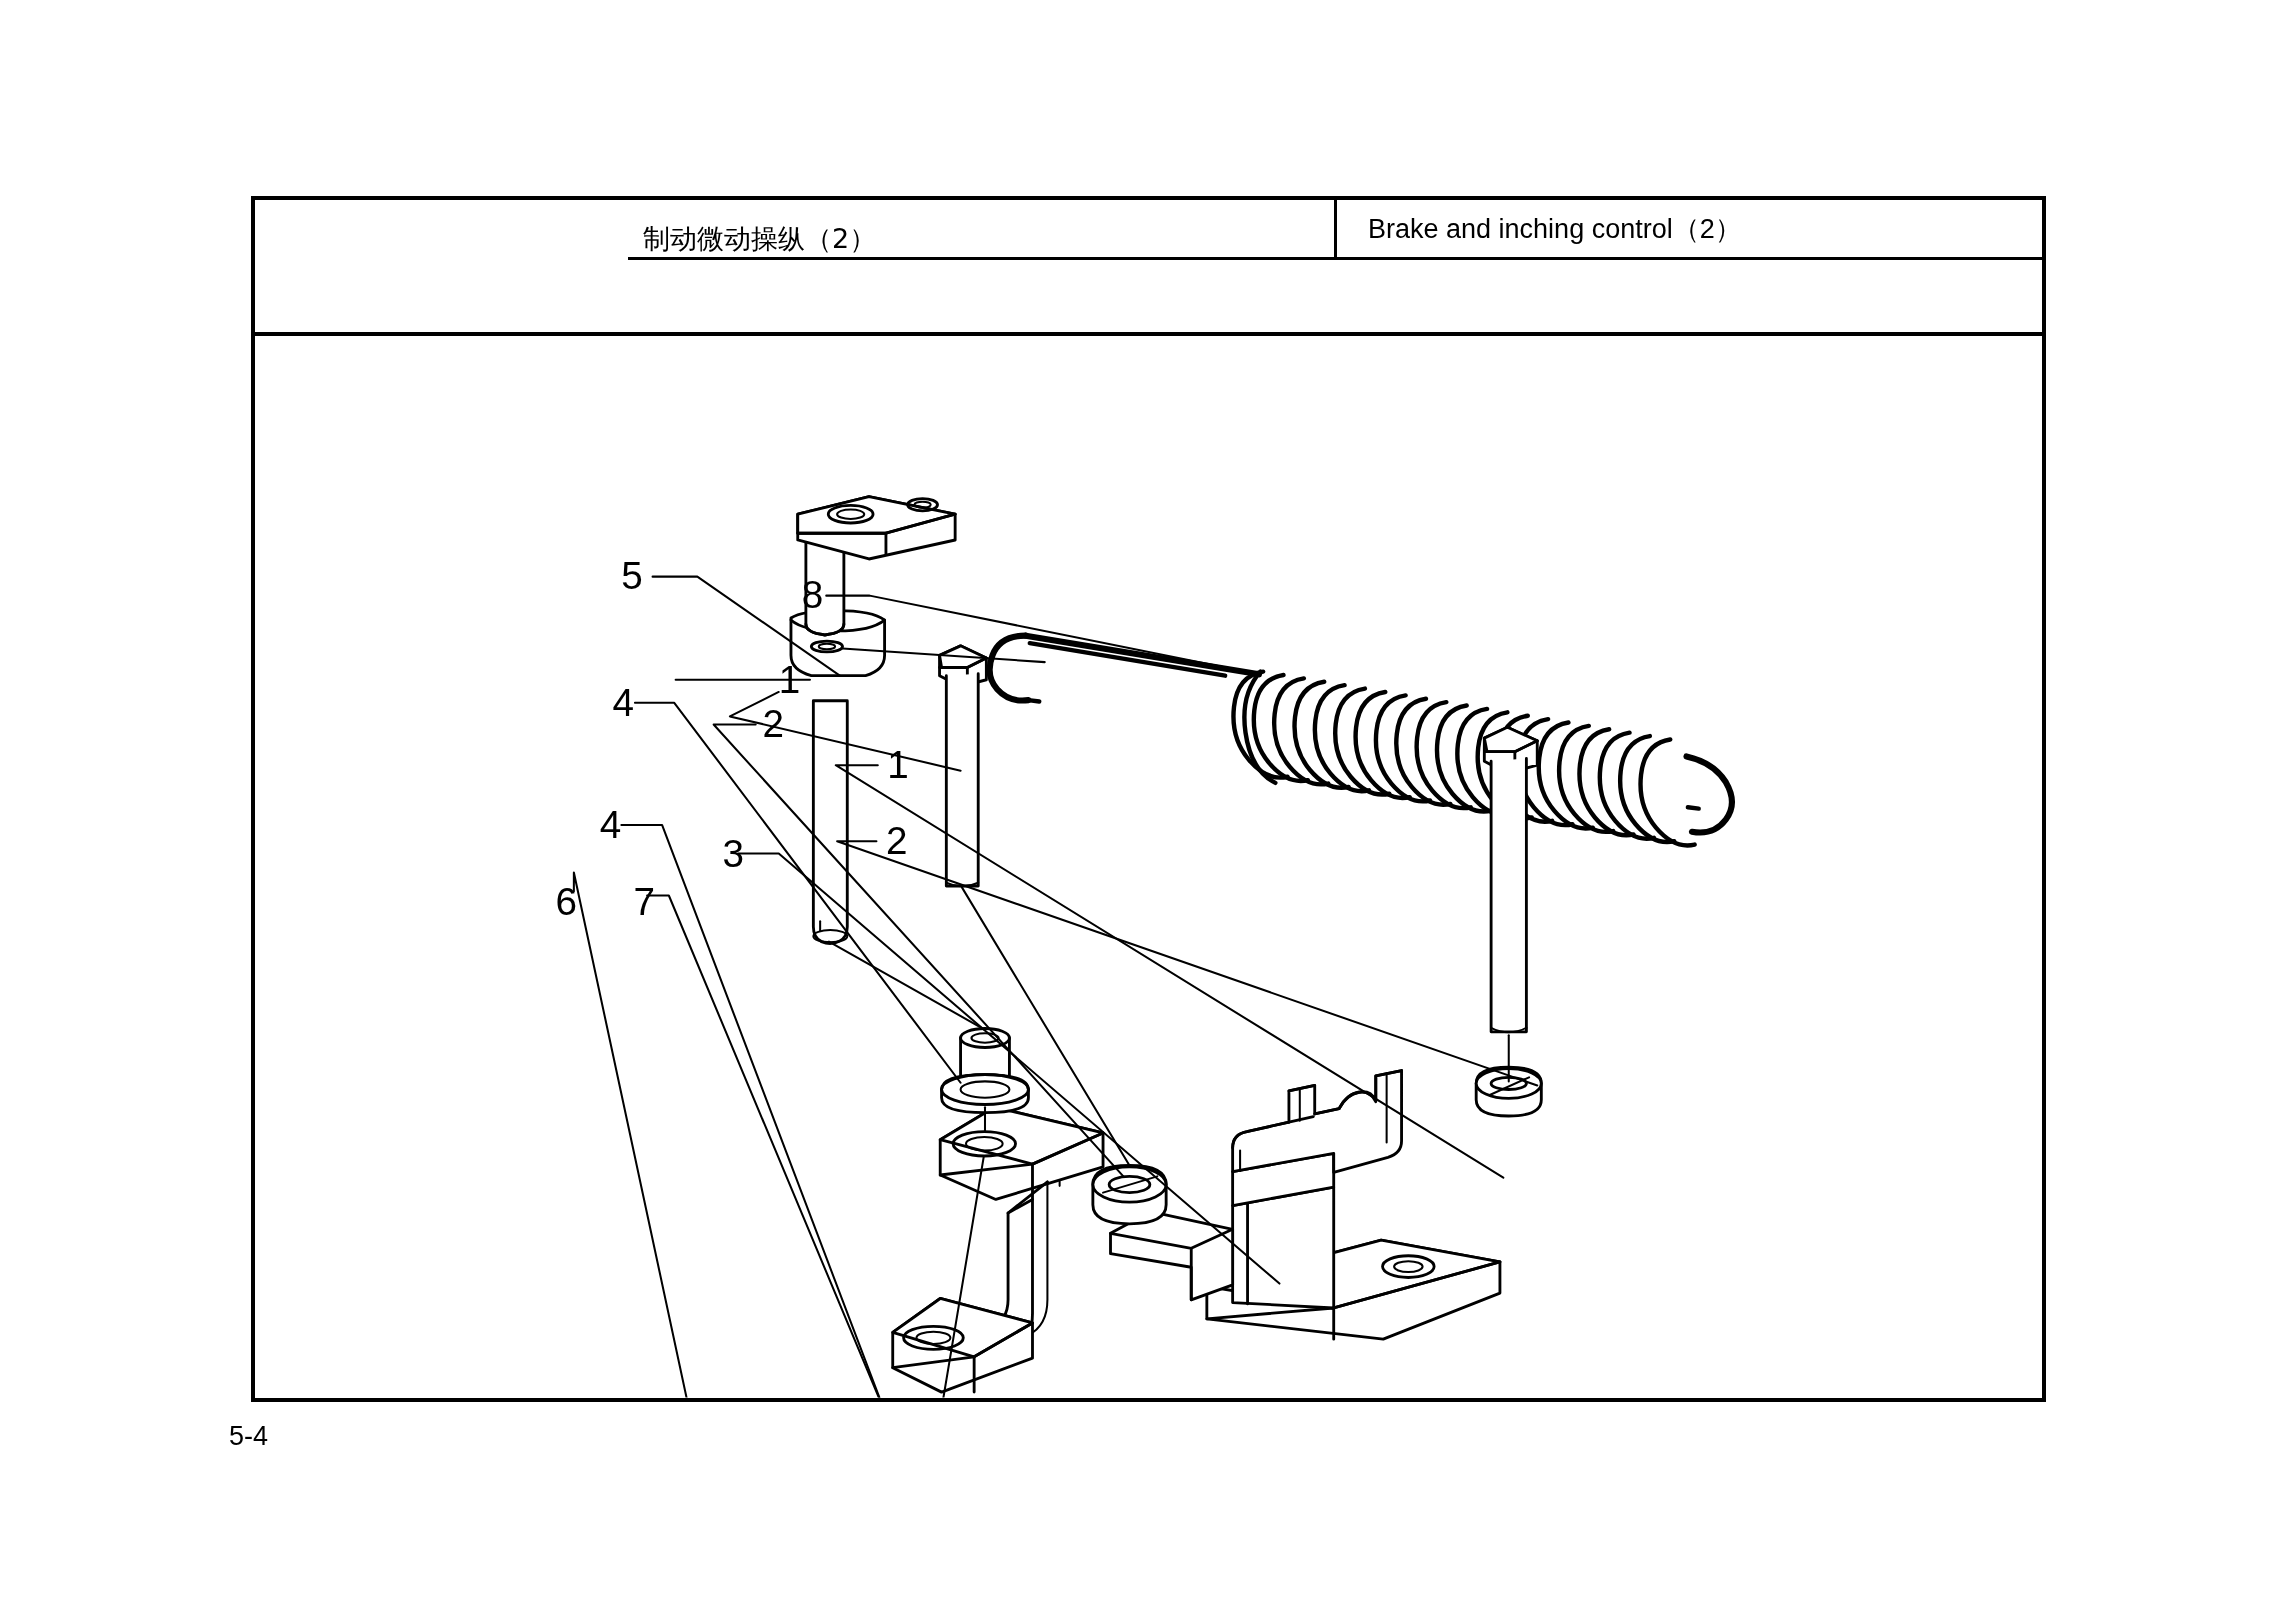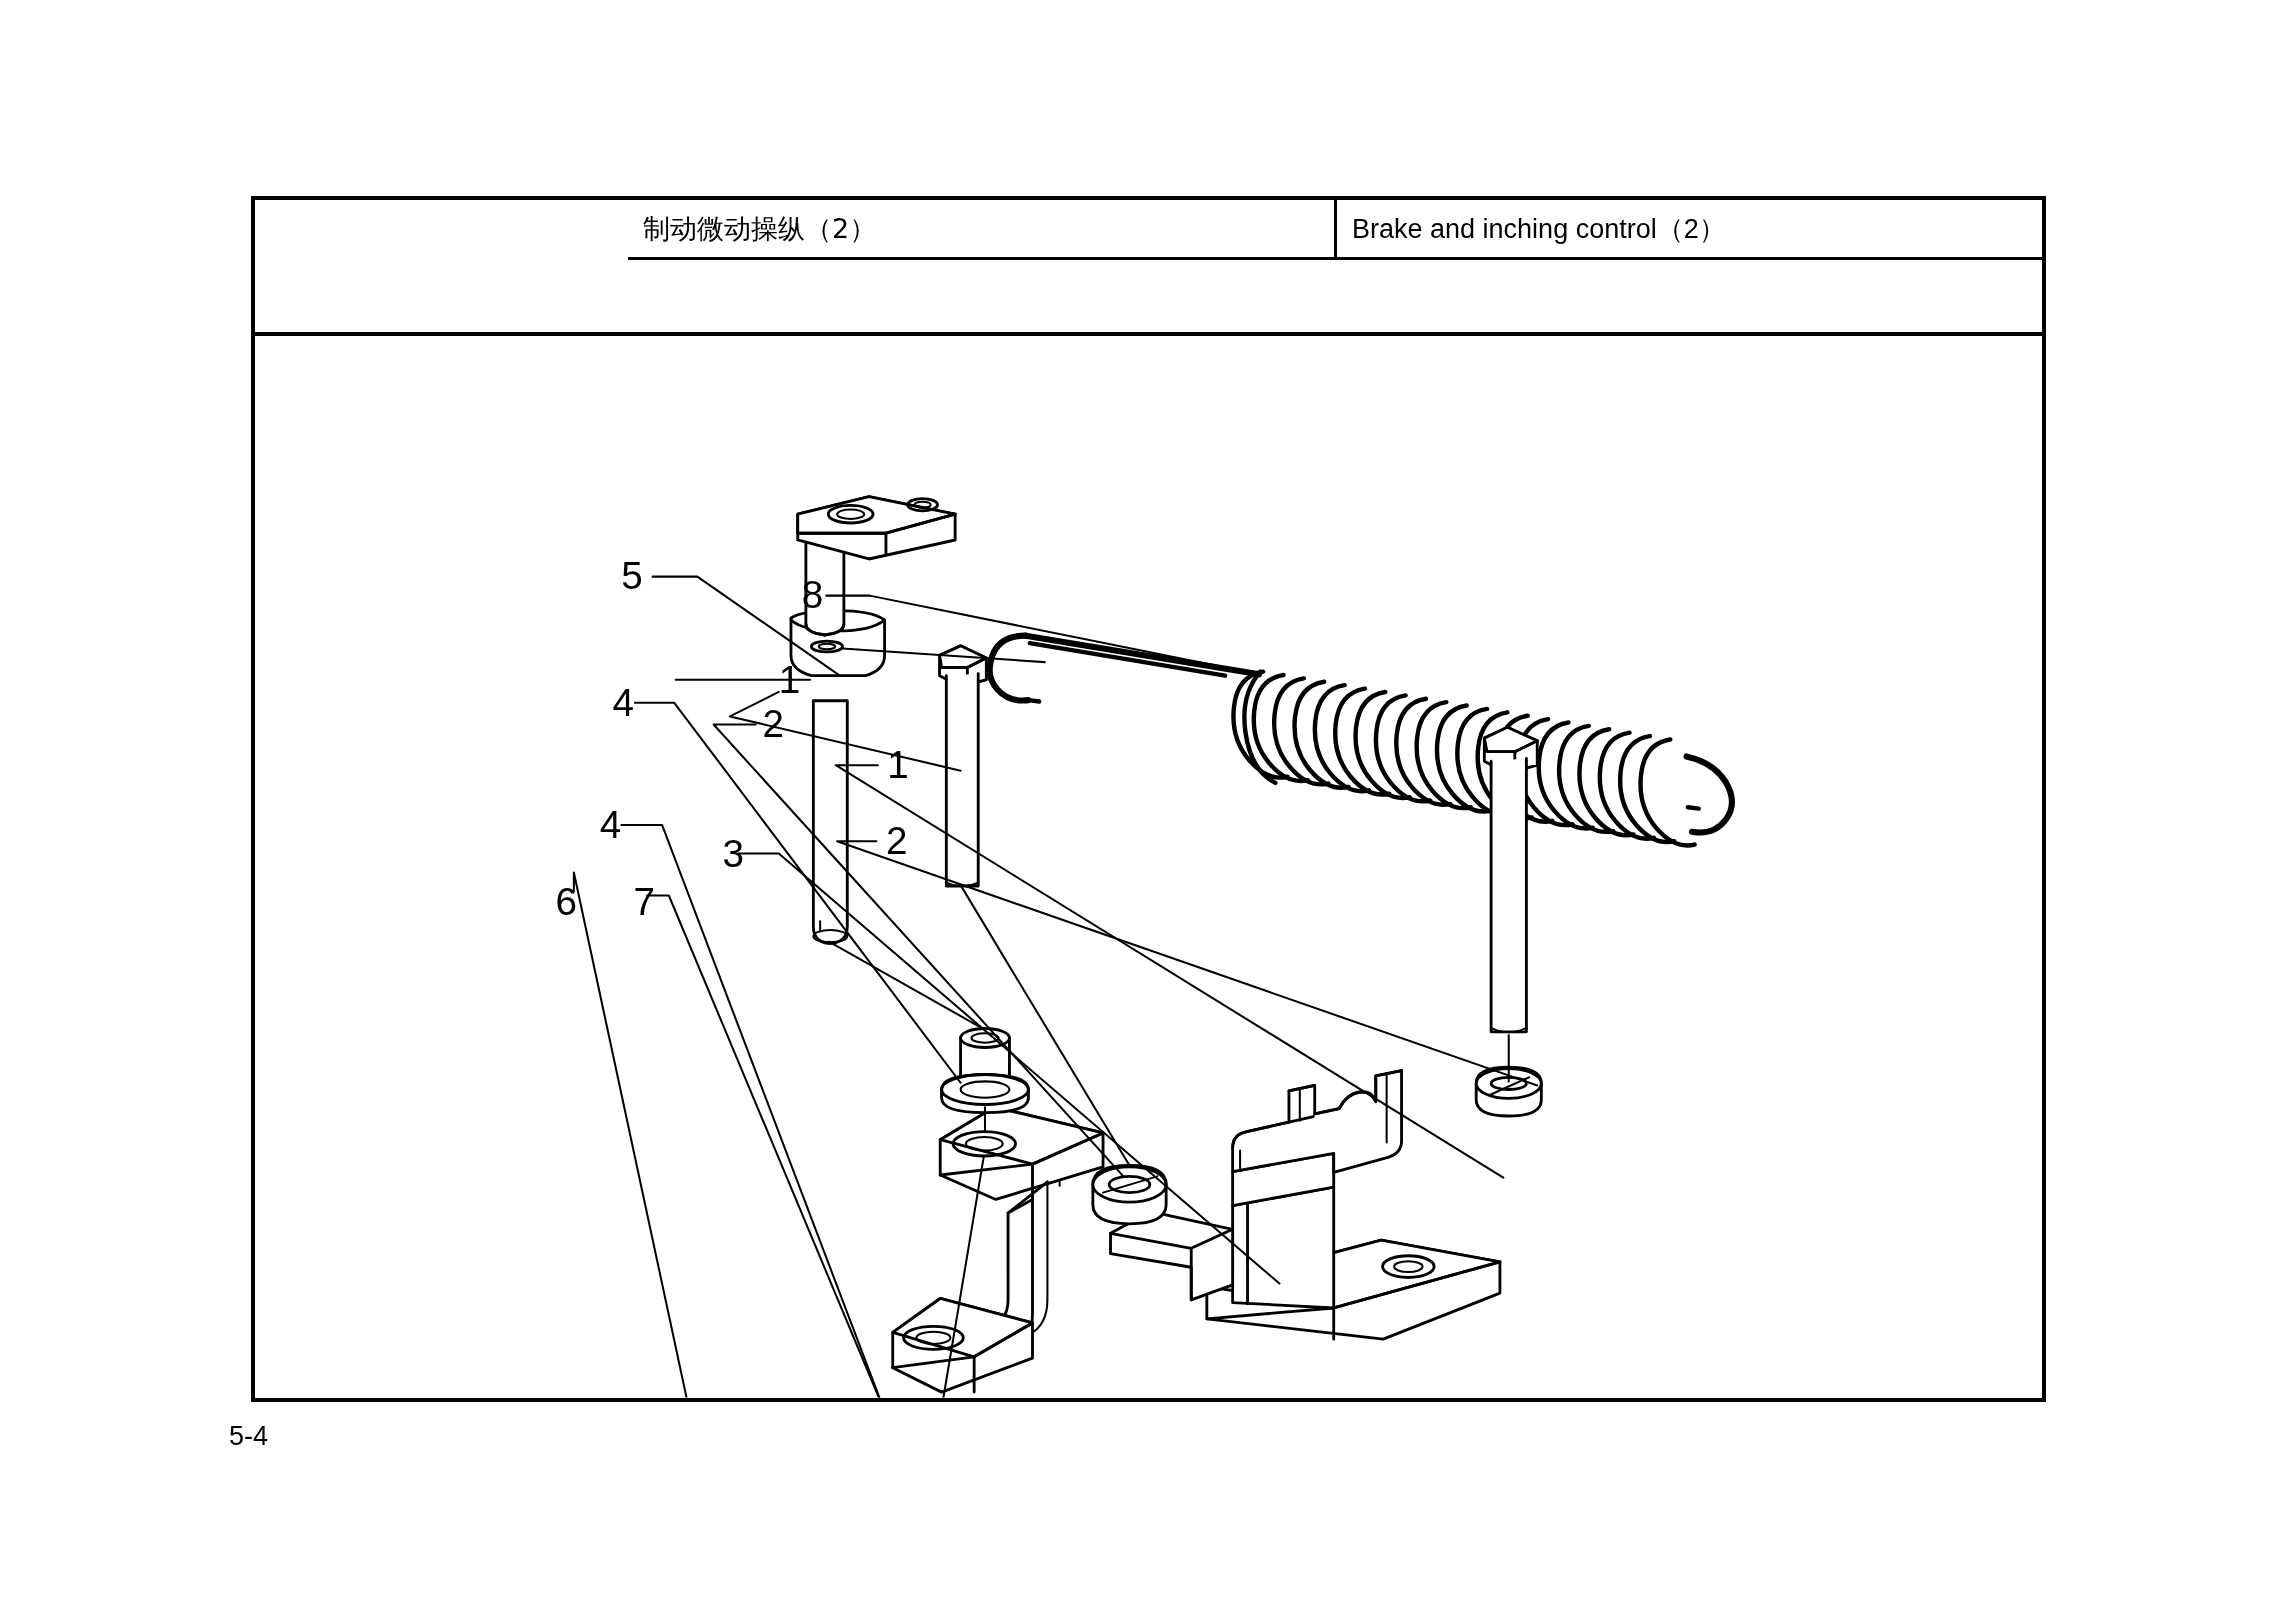--- a/index.html
+++ b/index.html
@@ -49,25 +49,25 @@
     border-bottom:3.4px solid #000;
   }
   .hdr-row2{
     position:absolute;left:0;top:60px;right:0;bottom:0;
   }
   .cell-cn{
     position:absolute;left:0;top:0;
     width:709px;height:100%;
     box-sizing:border-box;
     border-right:3.4px solid #000;
-    display:flex;align-items:center;
+    display:flex;align-items:flex-end;
   }
   .cell-en{
     position:absolute;left:709px;top:0;right:12px;height:100%;
-    display:flex;align-items:center;
+    display:flex;align-items:center;padding-left:16px;
   }
   .cell-cn span,.cell-en span{padding-left:15px;font-size:27px;white-space:nowrap;}
   .cell-cn span{font-family:"DejaVu Sans","Liberation Sans",sans-serif;font-size:27px;}
 
   
   .canvas{
     position:absolute;left:0;top:136px;right:0;bottom:0;
     overflow:hidden;
   }
   .canvas svg{display:block;width:100%;height:100%;}

